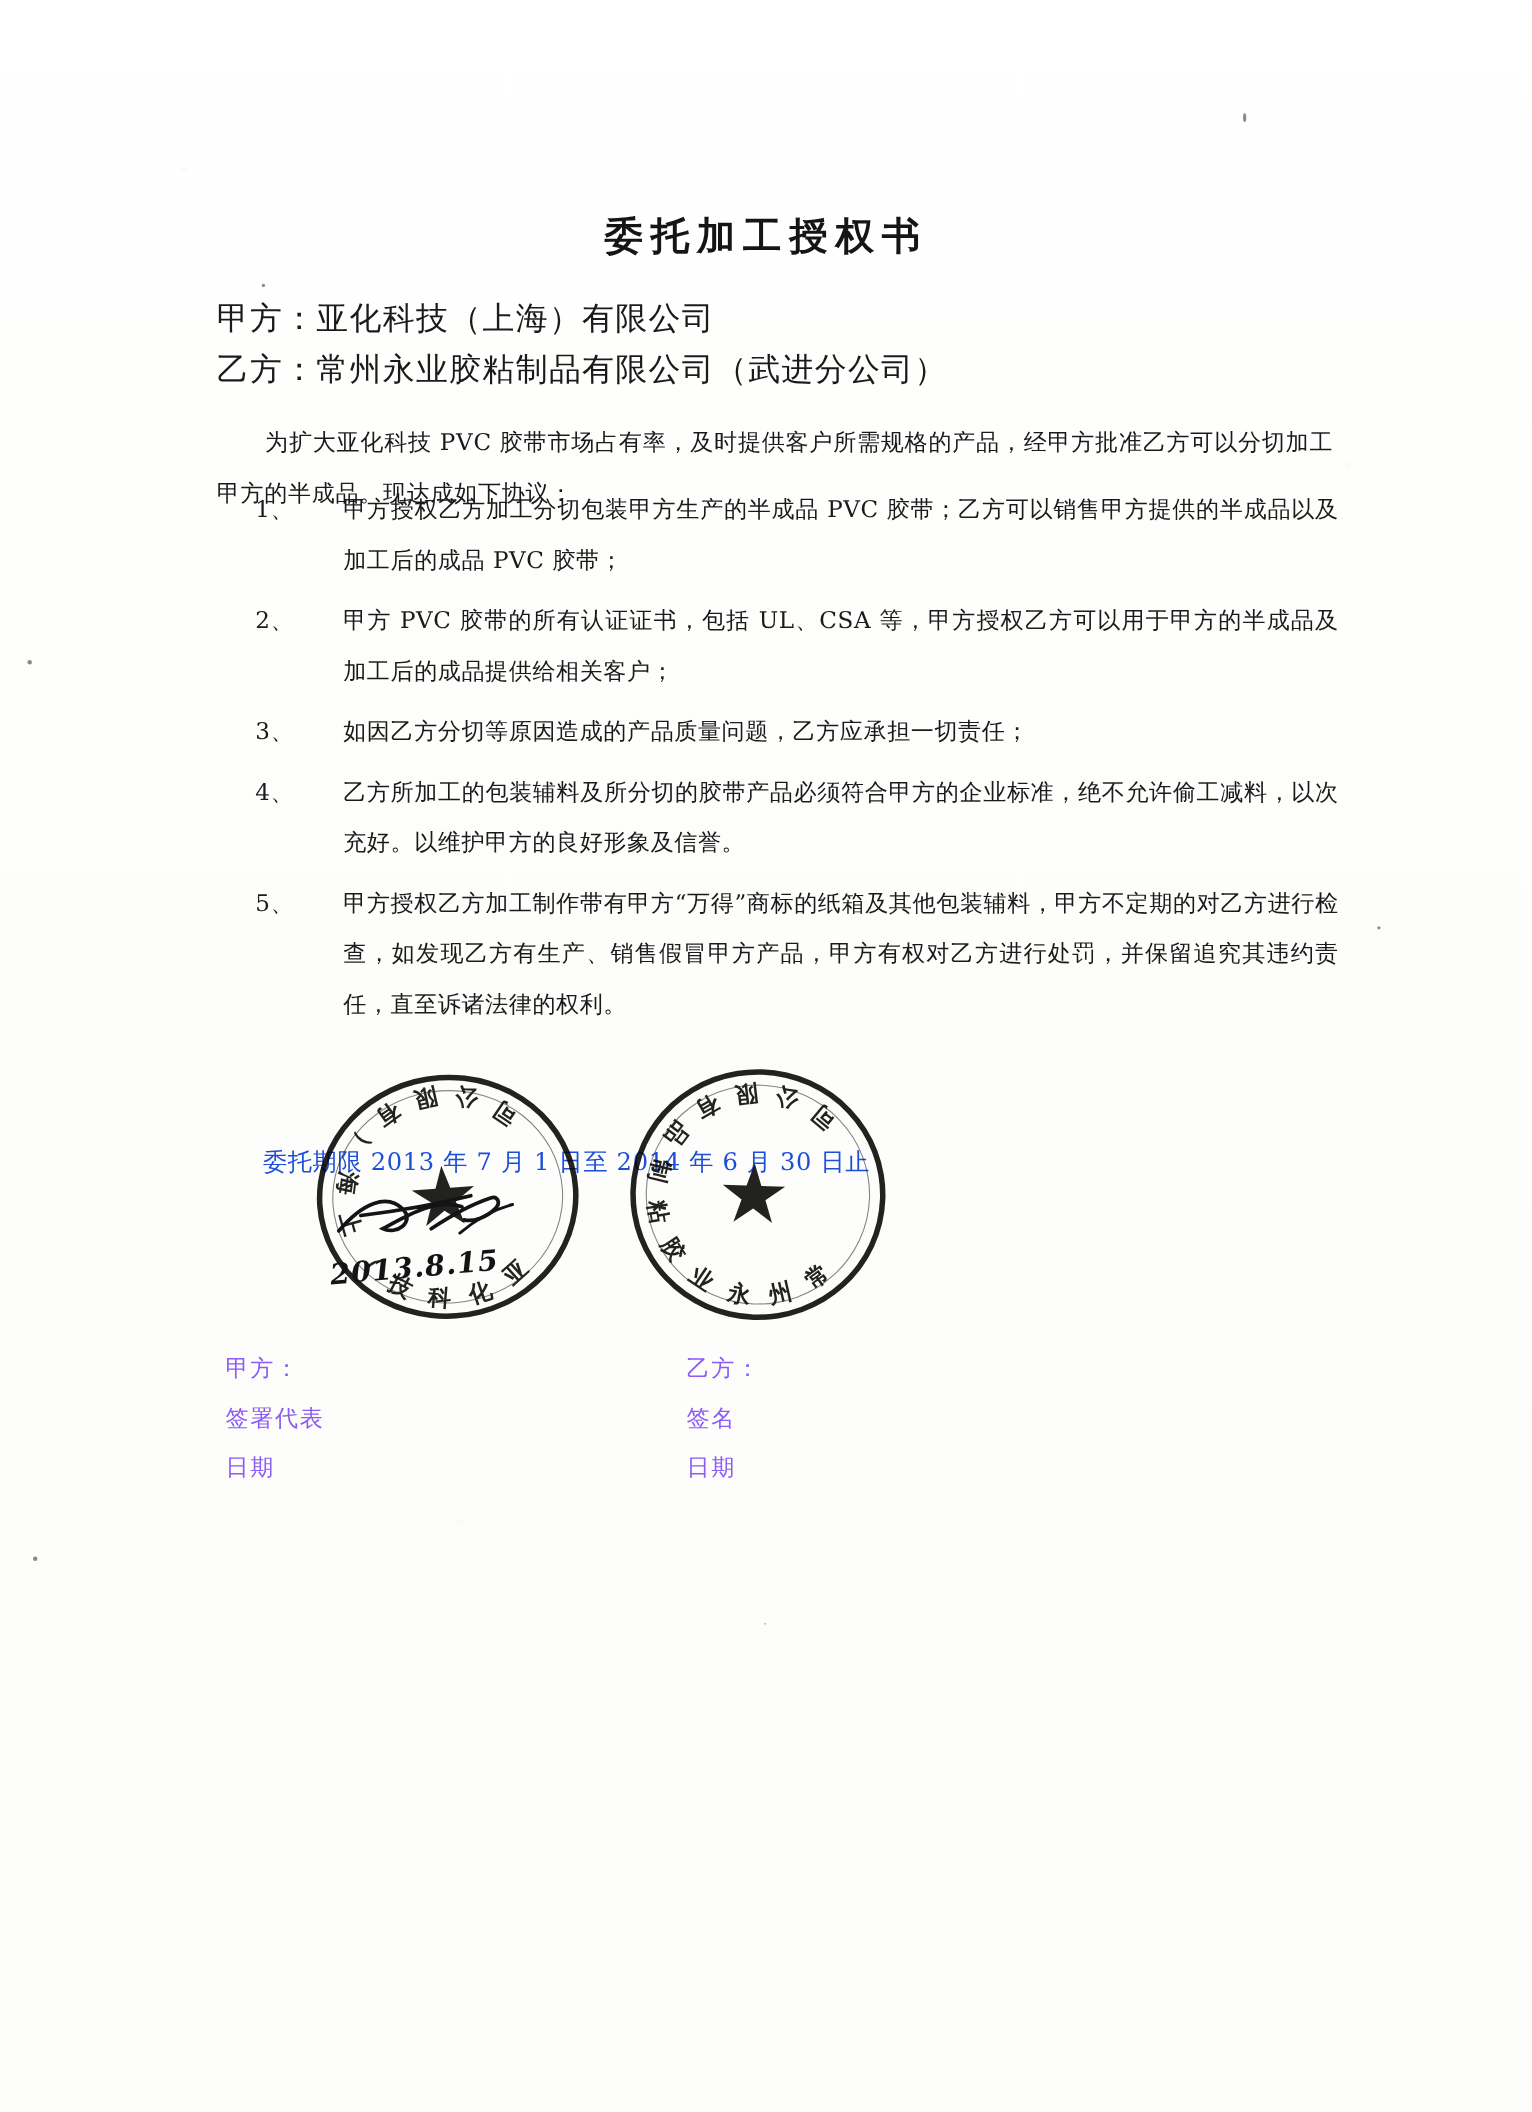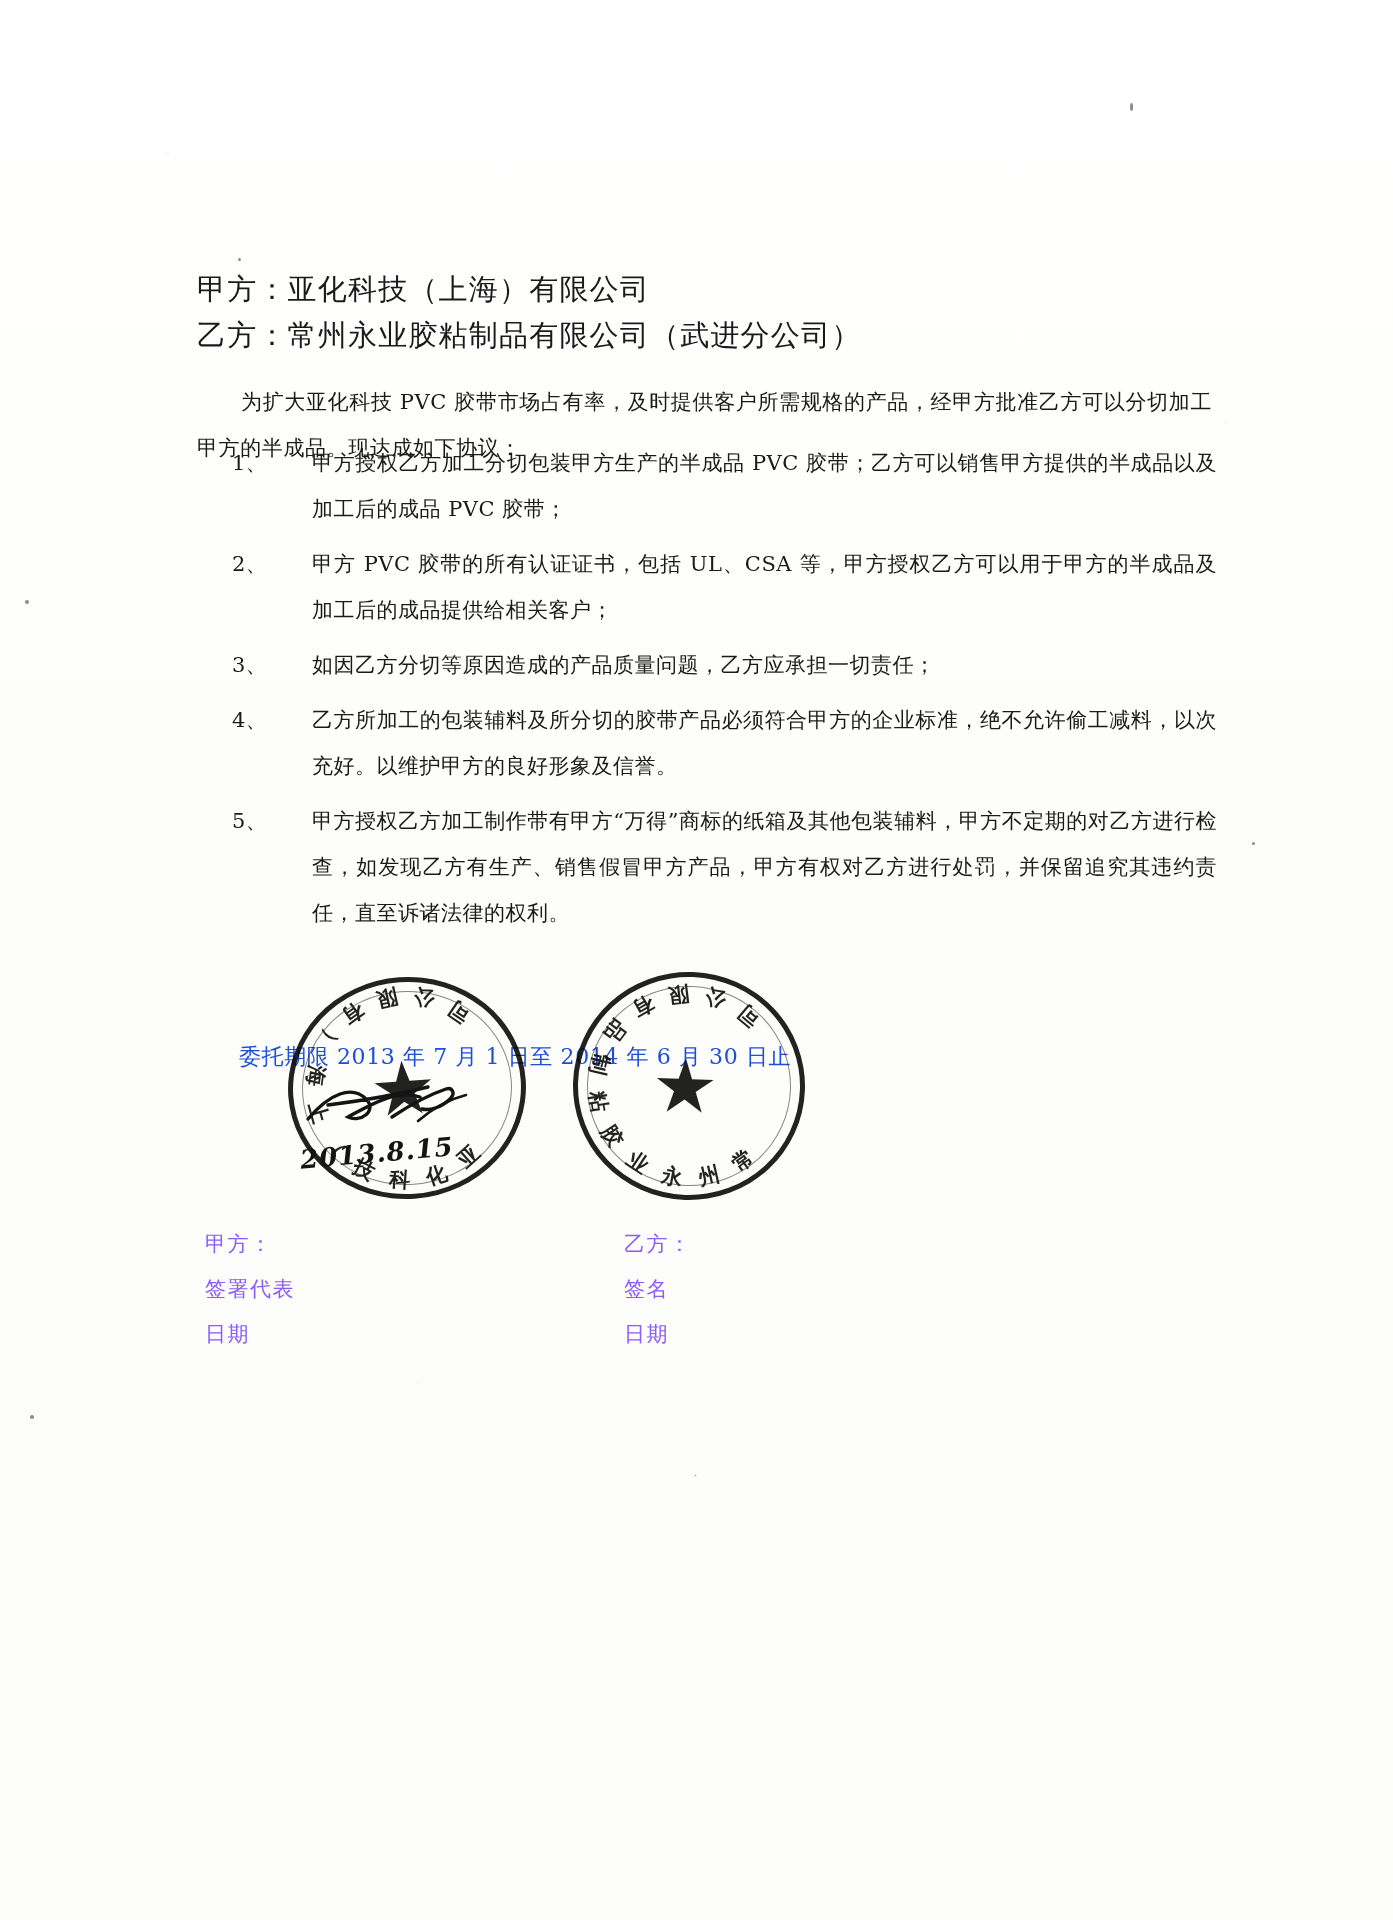--- a/index.html
+++ b/index.html
@@ -122,20 +122,21 @@
 <div class="scan-bg"></div>
 
 <div class="page">
 
   <div class="speck" style="left:1130px;top:103px;width:3px;height:8px;"></div>
   <div class="speck" style="left:25px;top:600px;width:4px;height:4px;"></div>
   <div class="speck" style="left:30px;top:1415px;width:4px;height:4px;"></div>
   <div class="speck" style="left:1252px;top:842px;width:3px;height:3px;"></div>
   <div class="speck" style="left:238px;top:258px;width:3px;height:3px;"></div>
 
+  <h1 class="doc-title">委托加工授权书</h1>
 
   <div class="party-line party-a">甲方：亚化科技（上海）有限公司</div>
   <div class="party-line party-b">乙方：常州永业胶粘制品有限公司（武进分公司）</div>
 
   <p class="intro">为扩大亚化科技 PVC 胶带市场占有率，及时提供客户所需规格的产品，经甲方批准乙方可以分切加工甲方的半成品。现达成如下协议：</p>
 
   <div class="clauses">
     <div class="clause">
       <span class="num">1、</span>
       <span class="body">甲方授权乙方加工分切包装甲方生产的半成品 PVC 胶带；乙方可以销售甲方提供的半成品以及加工后的成品 PVC 胶带；</span>

